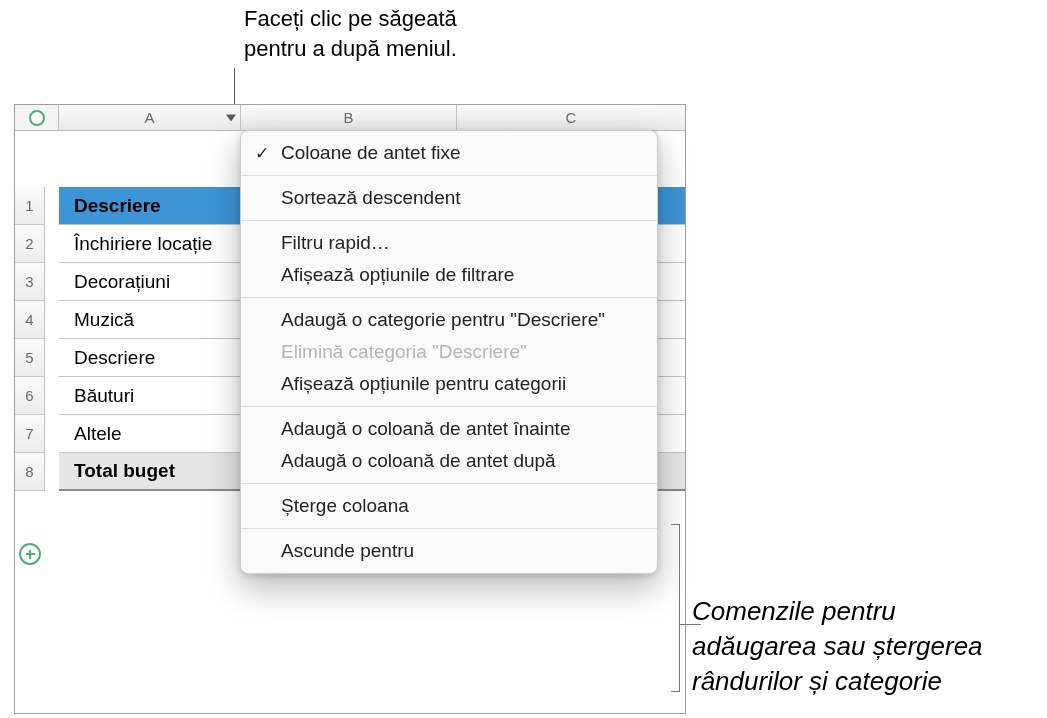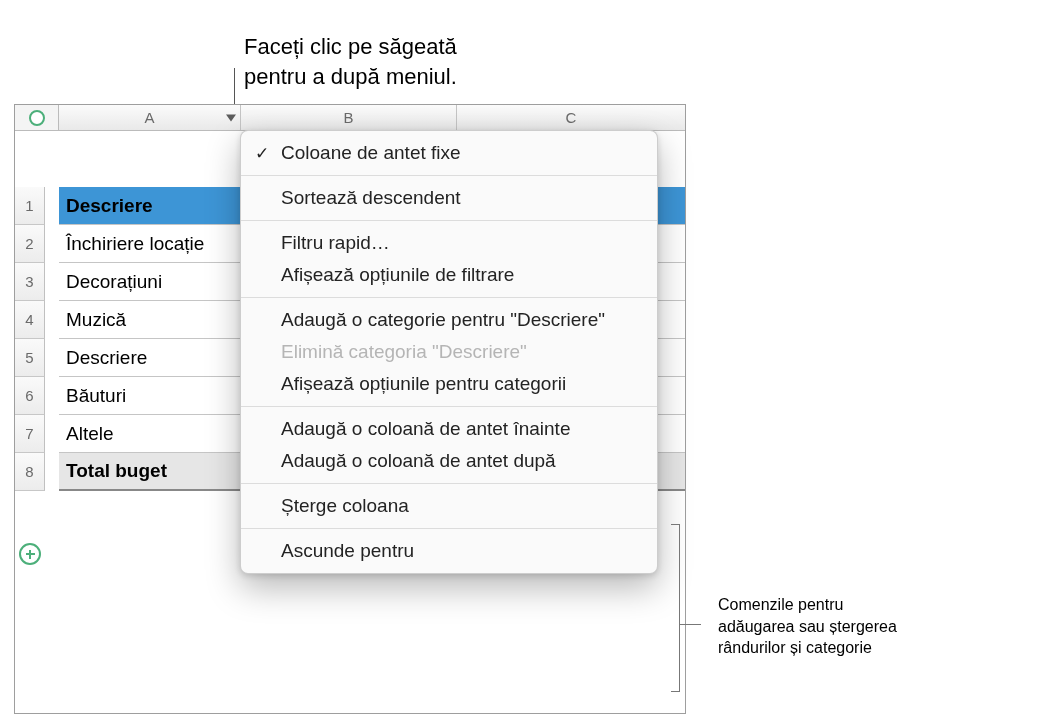--- a/index.html
+++ b/index.html
@@ -12,21 +12,20 @@
   position: relative;
   background: #fff;
 }
 .callout-top {
   position: absolute;
   left: 244px;
   top: 4px;
   font-size: 22px;
   line-height: 1.35;
   color: #000;
-  margin-top: 28px;
 }
 .callout-line-top {
   position: absolute;
   left: 234px;
   top: 68px;
   width: 1px;
   height: 54px;
   background: #555;
 }
 .sheet-frame {
@@ -129,21 +128,21 @@
   width: 626px;
 }
 .trow {
   height: 38px;
   border-bottom: 1px solid #c5c5c5;
   display: flex;
   align-items: center;
 }
 .trow:last-child { border-bottom: 2px solid #888; }
 .tcell {
-  padding-left: 7px;
+  padding-left: 15px;
   font-size: 19px;
 }
 .header-row {
   background: #3d95d6;
   color: #000;
   font-weight: 700;
 }
 .footer-row {
   background: #e6e6e6;
   font-weight: 700;
@@ -175,24 +174,25 @@
   top: 6px;
   font-size: 17px;
 }
 .menu-sep {
   height: 1px;
   margin: 6px 0;
   background: #dcdcdc;
 }
 .callout-right {
   position: absolute;
-  left: 718px;
+  left: 692px;
   top: 594px;
-  font-size: 16px;
+  font-size: 26px;
   line-height: 1.35;
+  font-style: italic;
 }
 .callout-line-r {
   position: absolute;
   left: 679px;
   background: #777;
 }
 .clr-v {
   top: 524px;
   width: 1.2px;
   height: 168px;

